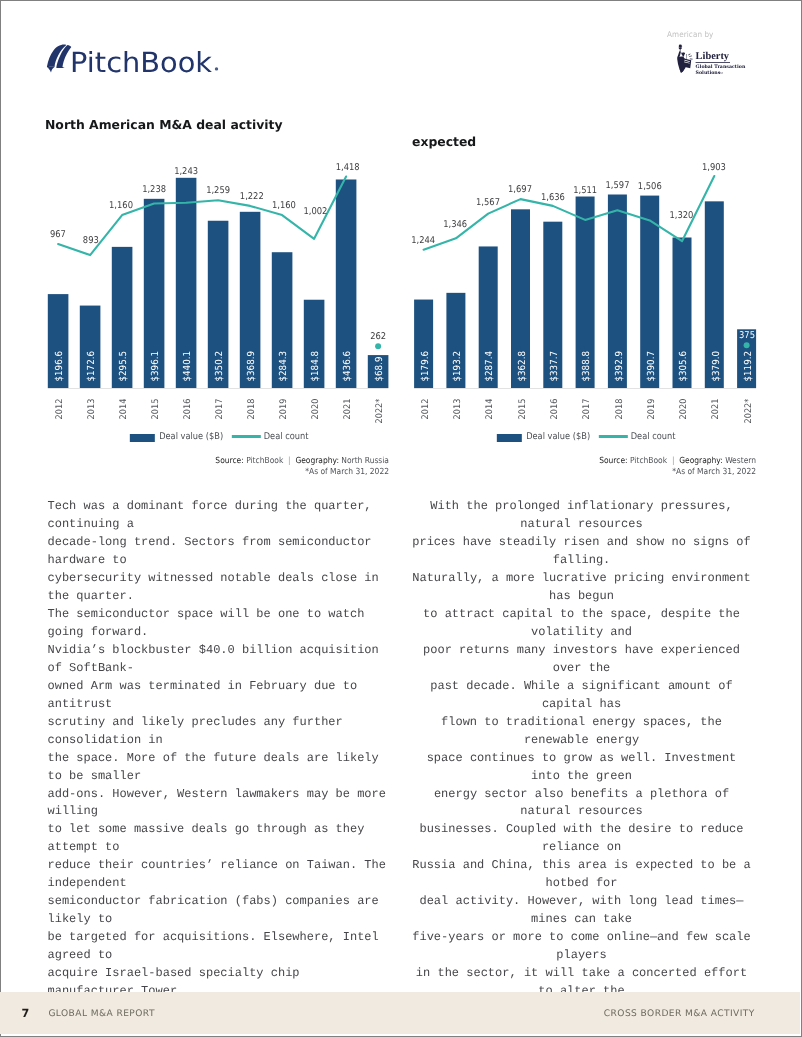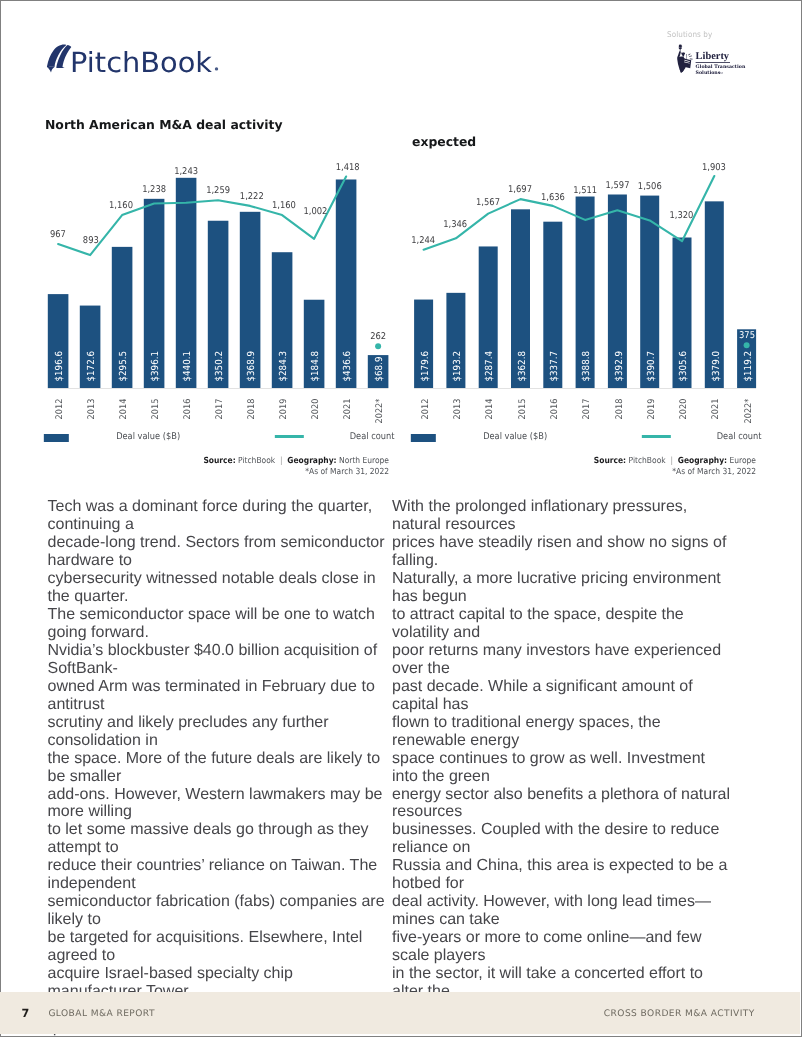--- a/index.html
+++ b/index.html
@@ -20,38 +20,38 @@
   
   .chart{position:absolute;top:0;left:0;width:724px;height:490px;}
   .chart-title{position:absolute;top:117px;font-family:"DejaVu Sans",sans-serif;
                font-weight:bold;font-size:12.4px;color:#16181a;line-height:16.9px;
                width:310px;}
   .plot{position:absolute;top:150px;width:362px;height:290px;}
   .legend{position:absolute;top:431px;width:348.7px;height:12px;
           font-family:"DejaVu Sans Condensed","DejaVu Sans",sans-serif;
           font-size:9.2px;color:#4c4f54;white-space:nowrap;}
   .legend .inner{position:absolute;left:50%;transform:translateX(-50%);
-          display:flex;align-items:center;gap:43px;}
+          display:flex;align-items:center;}
   .lg-swatch{width:24.6px;height:7.4px;background:#1d5180;display:inline-block;
           margin-right:4.4px;position:relative;top:1.5px;}
   .lg-line{width:28.7px;height:2.2px;background:#35b5a9;display:inline-block;
           margin-right:3.2px;position:relative;top:0px;}
   .lg-gap{display:inline-block;width:8.7px;}
   .src{position:absolute;width:344px;top:455px;font-family:"DejaVu Sans Condensed","DejaVu Sans",sans-serif;
        font-size:8.4px;color:#4f5257;text-align:right;line-height:11px;white-space:nowrap;}
-  .src b{font-weight:bold;color:#1d1d1f;}
+  .src b{font-weight:normal;color:#1d1d1f;}
   .src .sep{color:#9a9a9a;}
   .chart.left  .chart-title,.chart.left  .plot,.chart.left  .legend,.chart.left  .src{left:45px;}
   .chart.right .chart-title,.chart.right .plot,.chart.right .legend,.chart.right .src{left:412px;}
 
   
-  .body-col{position:absolute;top:498px;font-family:Liberation Sans, sans-serif;
-            font-size:16px;line-height:17.97px;color:#46464a;text-align:left;}
+  .body-col{position:absolute;top:498px;font-family:Liberation Mono, monospace;
+            font-size:12px;line-height:17.97px;color:#46464a;text-align:left;}
   .body-col.left{left:47.5px;width:340px;}
-  .body-col.right{left:392px;width:339px;}
+  .body-col.right{left:412px;width:339px;text-align:center;}
 
   
   .footer{position:absolute;left:0px;top:992px;width:800px;height:42px;background:#f0eae0;}
   .footer-text{position:absolute;left:0;top:0;width:802px;height:1037px;
           font-family:"DejaVu Sans",sans-serif;pointer-events:none;}
   .pageno{position:absolute;left:21.6px;top:1009.6px;font-size:11.2px;font-weight:bold;
           color:#211f1c;line-height:8.4px;}
   .foot-left{position:absolute;left:48.4px;top:1011px;font-size:9.1px;color:#6e6a60;
              line-height:7px;letter-spacing:0.42px;}
   .foot-right{position:absolute;left:603.8px;top:1011px;font-size:9.1px;color:#6e6a60;
@@ -89,21 +89,21 @@
                  C10.4 24.0 10.2 23.8 10.3 23.5
                  C10.8 20.0 12.1 15.8 14.2 11.4
                  C16.4 6.7 19.0 3.0 21.5 1.0 Z"></path>
 </g>
       <text x="24.1" y="27.7" font-family="'DejaVu Sans',sans-serif" font-size="27.8" font-weight="400" fill="#22356b" textLength="141.9" lengthAdjust="spacingAndGlyphs">PitchBook</text>
       <circle cx="170.5" cy="24.9" r="1.7" fill="#4a5c88"></circle>
     </svg>
   </div>
 
   <div class="sponsor">
-    <div class="sponsored-by">Solutions by</div>
+    <div class="sponsored-by">American by</div>
     <div class="sponsor-logo">
       <svg width="76" height="32" viewBox="0 0 76 32">
         <g fill="#21213f">
 
           <path d="M5.6 0.8 L6.1 0.0 L6.6 0.9 L7.3 0.3 L7.2 1.3 L8.1 1.1
                    L7.6 1.9 L8.4 2.4 L7.5 2.7 L7.9 3.5 L7.0 3.2 L6.9 4.1
                    L6.2 3.4 L5.5 4.0 L5.5 3.1 L4.6 3.3 L5.1 2.5 L4.3 2.1
                    L5.2 1.8 L4.8 0.9 Z"></path>
 
           <path d="M4.6 3.6 L7.9 3.6 L7.5 5.0 L5.0 5.0 Z"></path>
@@ -203,21 +203,21 @@
       <span class="lg-gap"></span>
       <span class="lg-line"></span>
       <span>Deal count</span>
     </div>
     </div>
     <div class="src">
       <div><b>Source:</b>
         <span>PitchBook</span>
         <span class="sep">&nbsp;|&nbsp;</span>
         <b>Geography:</b>
-        <span>North Europe</span>
+        <span>North Russia</span>
       </div>
       <div>*As of March 31, 2022</div>
     </div>
   </div>
 
   <div class="chart right">
     <div class="chart-title"><br><span>expected</span></div>
     <div class="plot">
       <svg id="svg-eu" width="362" height="290">
         <line x1="2.1" y1="238.5" x2="344.1" y2="238.5" stroke="#e2e2e2" stroke-width="1"></line>
@@ -276,21 +276,21 @@
       <span class="lg-gap"></span>
       <span class="lg-line"></span>
       <span>Deal count</span>
     </div>
     </div>
     <div class="src">
       <div><b>Source:</b>
         <span>PitchBook</span>
         <span class="sep">&nbsp;|&nbsp;</span>
         <b>Geography:</b>
-        <span>Europe</span>
+        <span>Western</span>
       </div>
       <div>*As of March 31, 2022</div>
     </div>
   </div>
 
   <div class="body-col left"><span>Tech was a dominant force during the quarter, continuing a</span><br><span>decade-long trend. Sectors from semiconductor hardware to</span><br><span>cybersecurity witnessed notable deals close in the quarter.</span><br><span>The semiconductor space will be one to watch going forward.</span><br><span>Nvidia’s blockbuster $40.0 billion acquisition of SoftBank-</span><br><span>owned Arm was terminated in February due to antitrust</span><br><span>scrutiny and likely precludes any further consolidation in</span><br><span>the space. More of the future deals are likely to be smaller</span><br><span>add-ons. However, Western lawmakers may be more willing</span><br><span>to let some massive deals go through as they attempt to</span><br><span>reduce their countries’ reliance on Taiwan. The independent</span><br><span>semiconductor fabrication (fabs) companies are likely to</span><br><span>be targeted for acquisitions. Elsewhere, Intel agreed to</span><br><span>acquire Israel-based specialty chip manufacturer Tower</span><br><span>Semiconductor for $5.4 billion during the quarter.</span></div>
   <div class="body-col right"><span>With the prolonged inflationary pressures, natural resources</span><br><span>prices have steadily risen and show no signs of falling.</span><br><span>Naturally, a more lucrative pricing environment has begun</span><br><span>to attract capital to the space, despite the volatility and</span><br><span>poor returns many investors have experienced over the</span><br><span>past decade. While a significant amount of capital has</span><br><span>flown to traditional energy spaces, the renewable energy</span><br><span>space continues to grow as well. Investment into the green</span><br><span>energy sector also benefits a plethora of natural resources</span><br><span>businesses. Coupled with the desire to reduce reliance on</span><br><span>Russia and China, this area is expected to be a hotbed for</span><br><span>deal activity. However, with long lead times—mines can take</span><br><span>five-years or more to come online—and few scale players</span><br><span>in the sector, it will take a concerted effort to alter the</span><br><span>competitive landscape.</span></div>
 
   <div class="footer"></div>
   <div class="footer-text">

